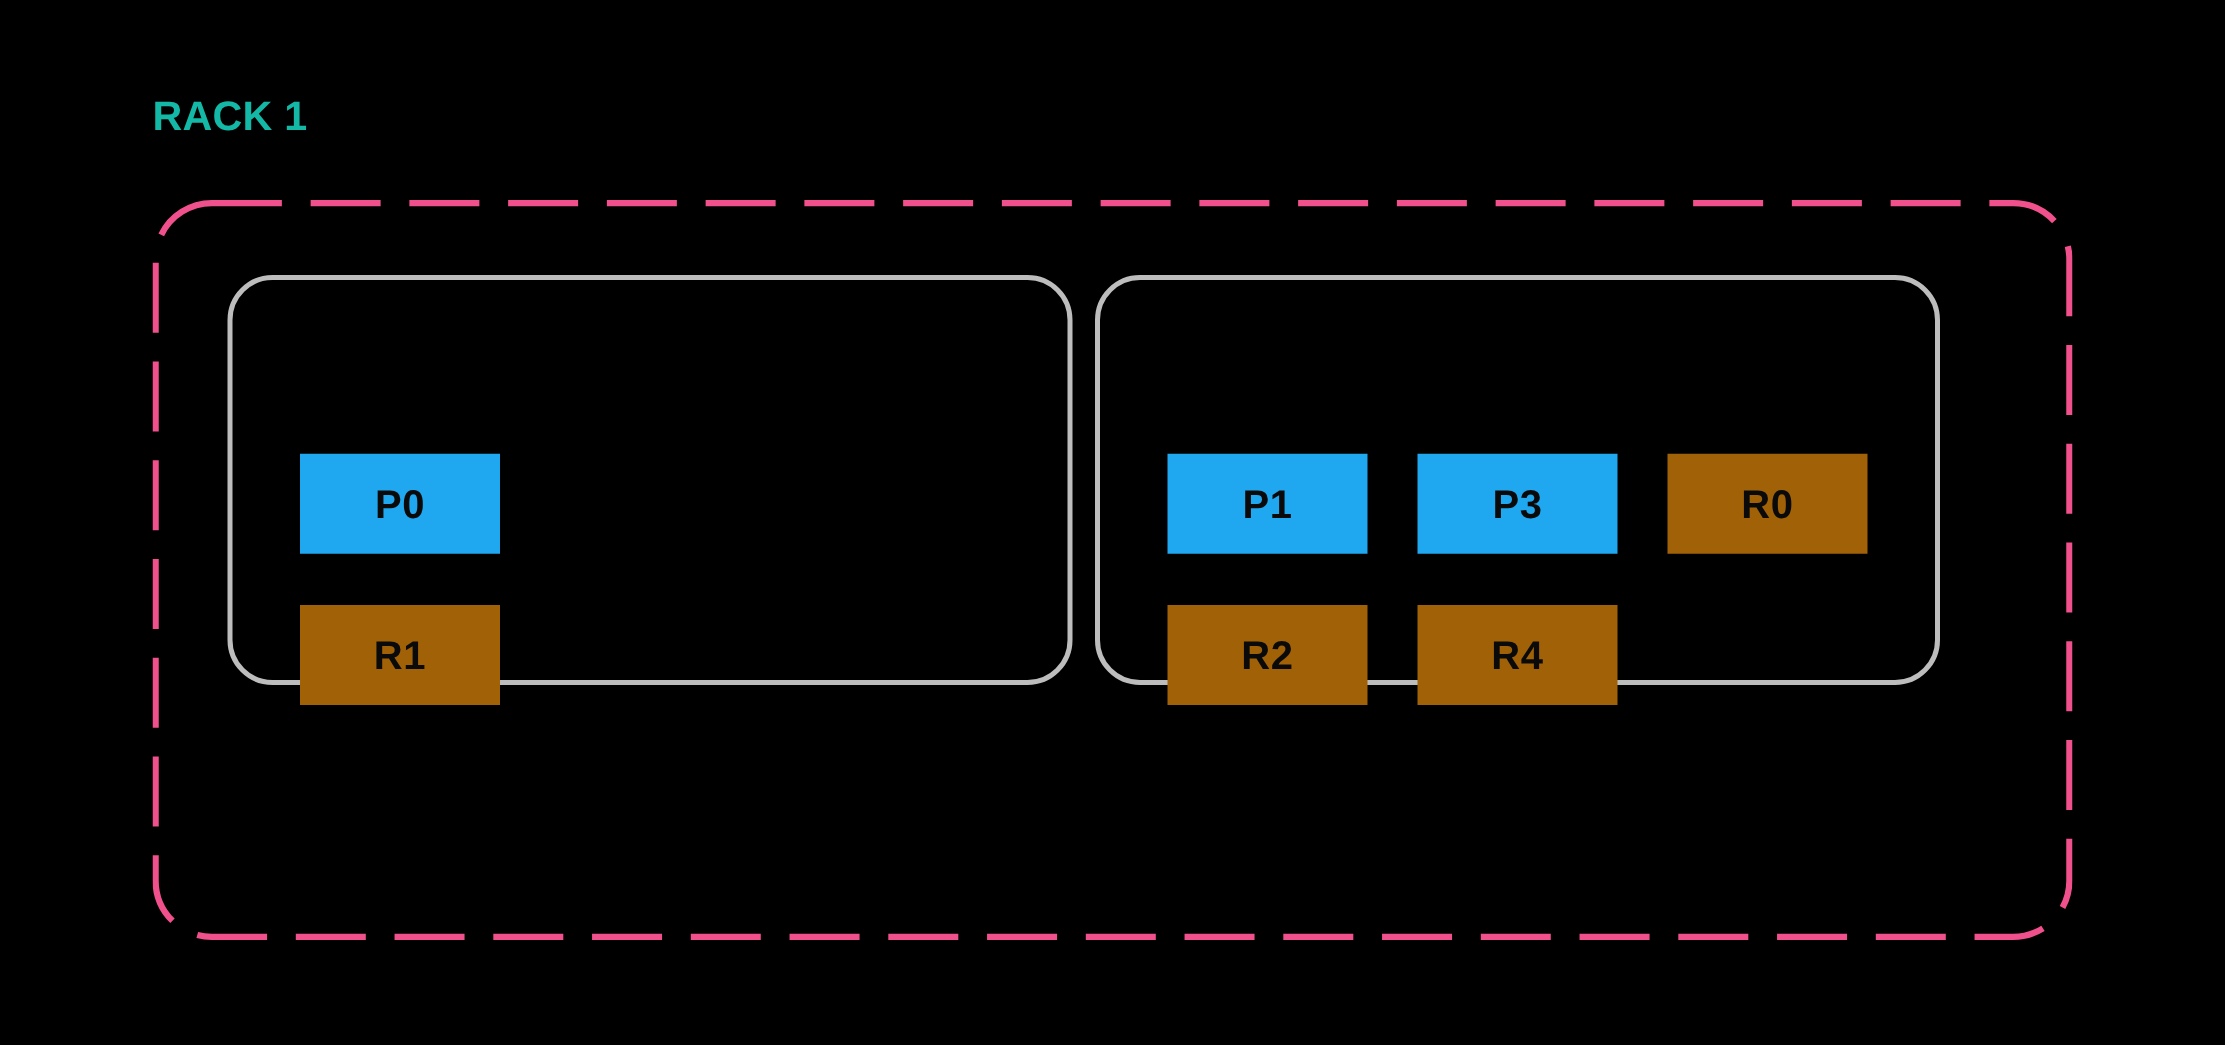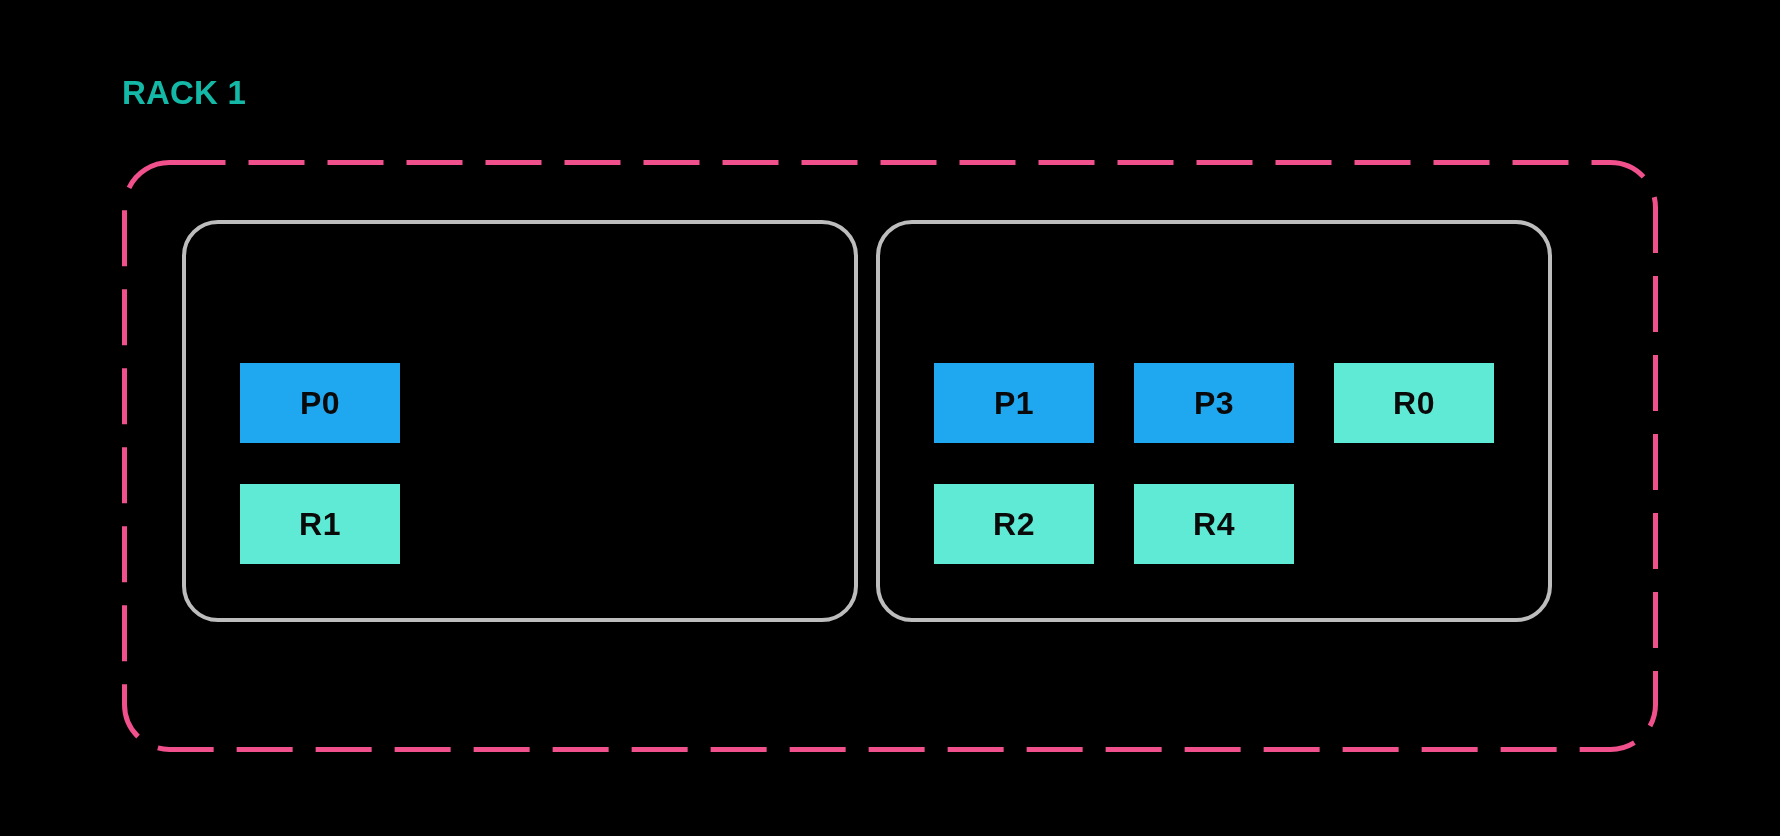--- a/index.html
+++ b/index.html
@@ -33,42 +33,42 @@
   }
   .rack-border-rect {
     fill: none;
     stroke-width: 5;
     stroke-dasharray: 56 23;
   }
   .node {
     position: absolute;
     top: 220px;
     width: 676px;
-    height: 402px;
+    height: 328px;
     box-sizing: border-box;
     border: 4px solid #BDBDBD;
     border-radius: 36px;
     padding: 139px 0 0 54px;
   }
   .node-1 { left: 182px; }
   .node-2 { left: 876px; }
   .block-row {
     display: flex;
     gap: 40px;
     margin-bottom: 41px;
   }
   .block {
     width: 160px;
     height: 80px;
     display: flex;
     align-items: center;
     justify-content: center;
   }
   .block[data-type="primary"] { background: #1FA7F0; }
-  .block[data-type="replica"] { background: #5eead4; }
+  .block[data-type="replica"] { background: #a16207; }
   .block-label {
     font-size: 32px;
     font-weight: 700;
     color: #0A0A0A;
     letter-spacing: 0.5px;
   }
 </style>
 </head>
 <body>
 

